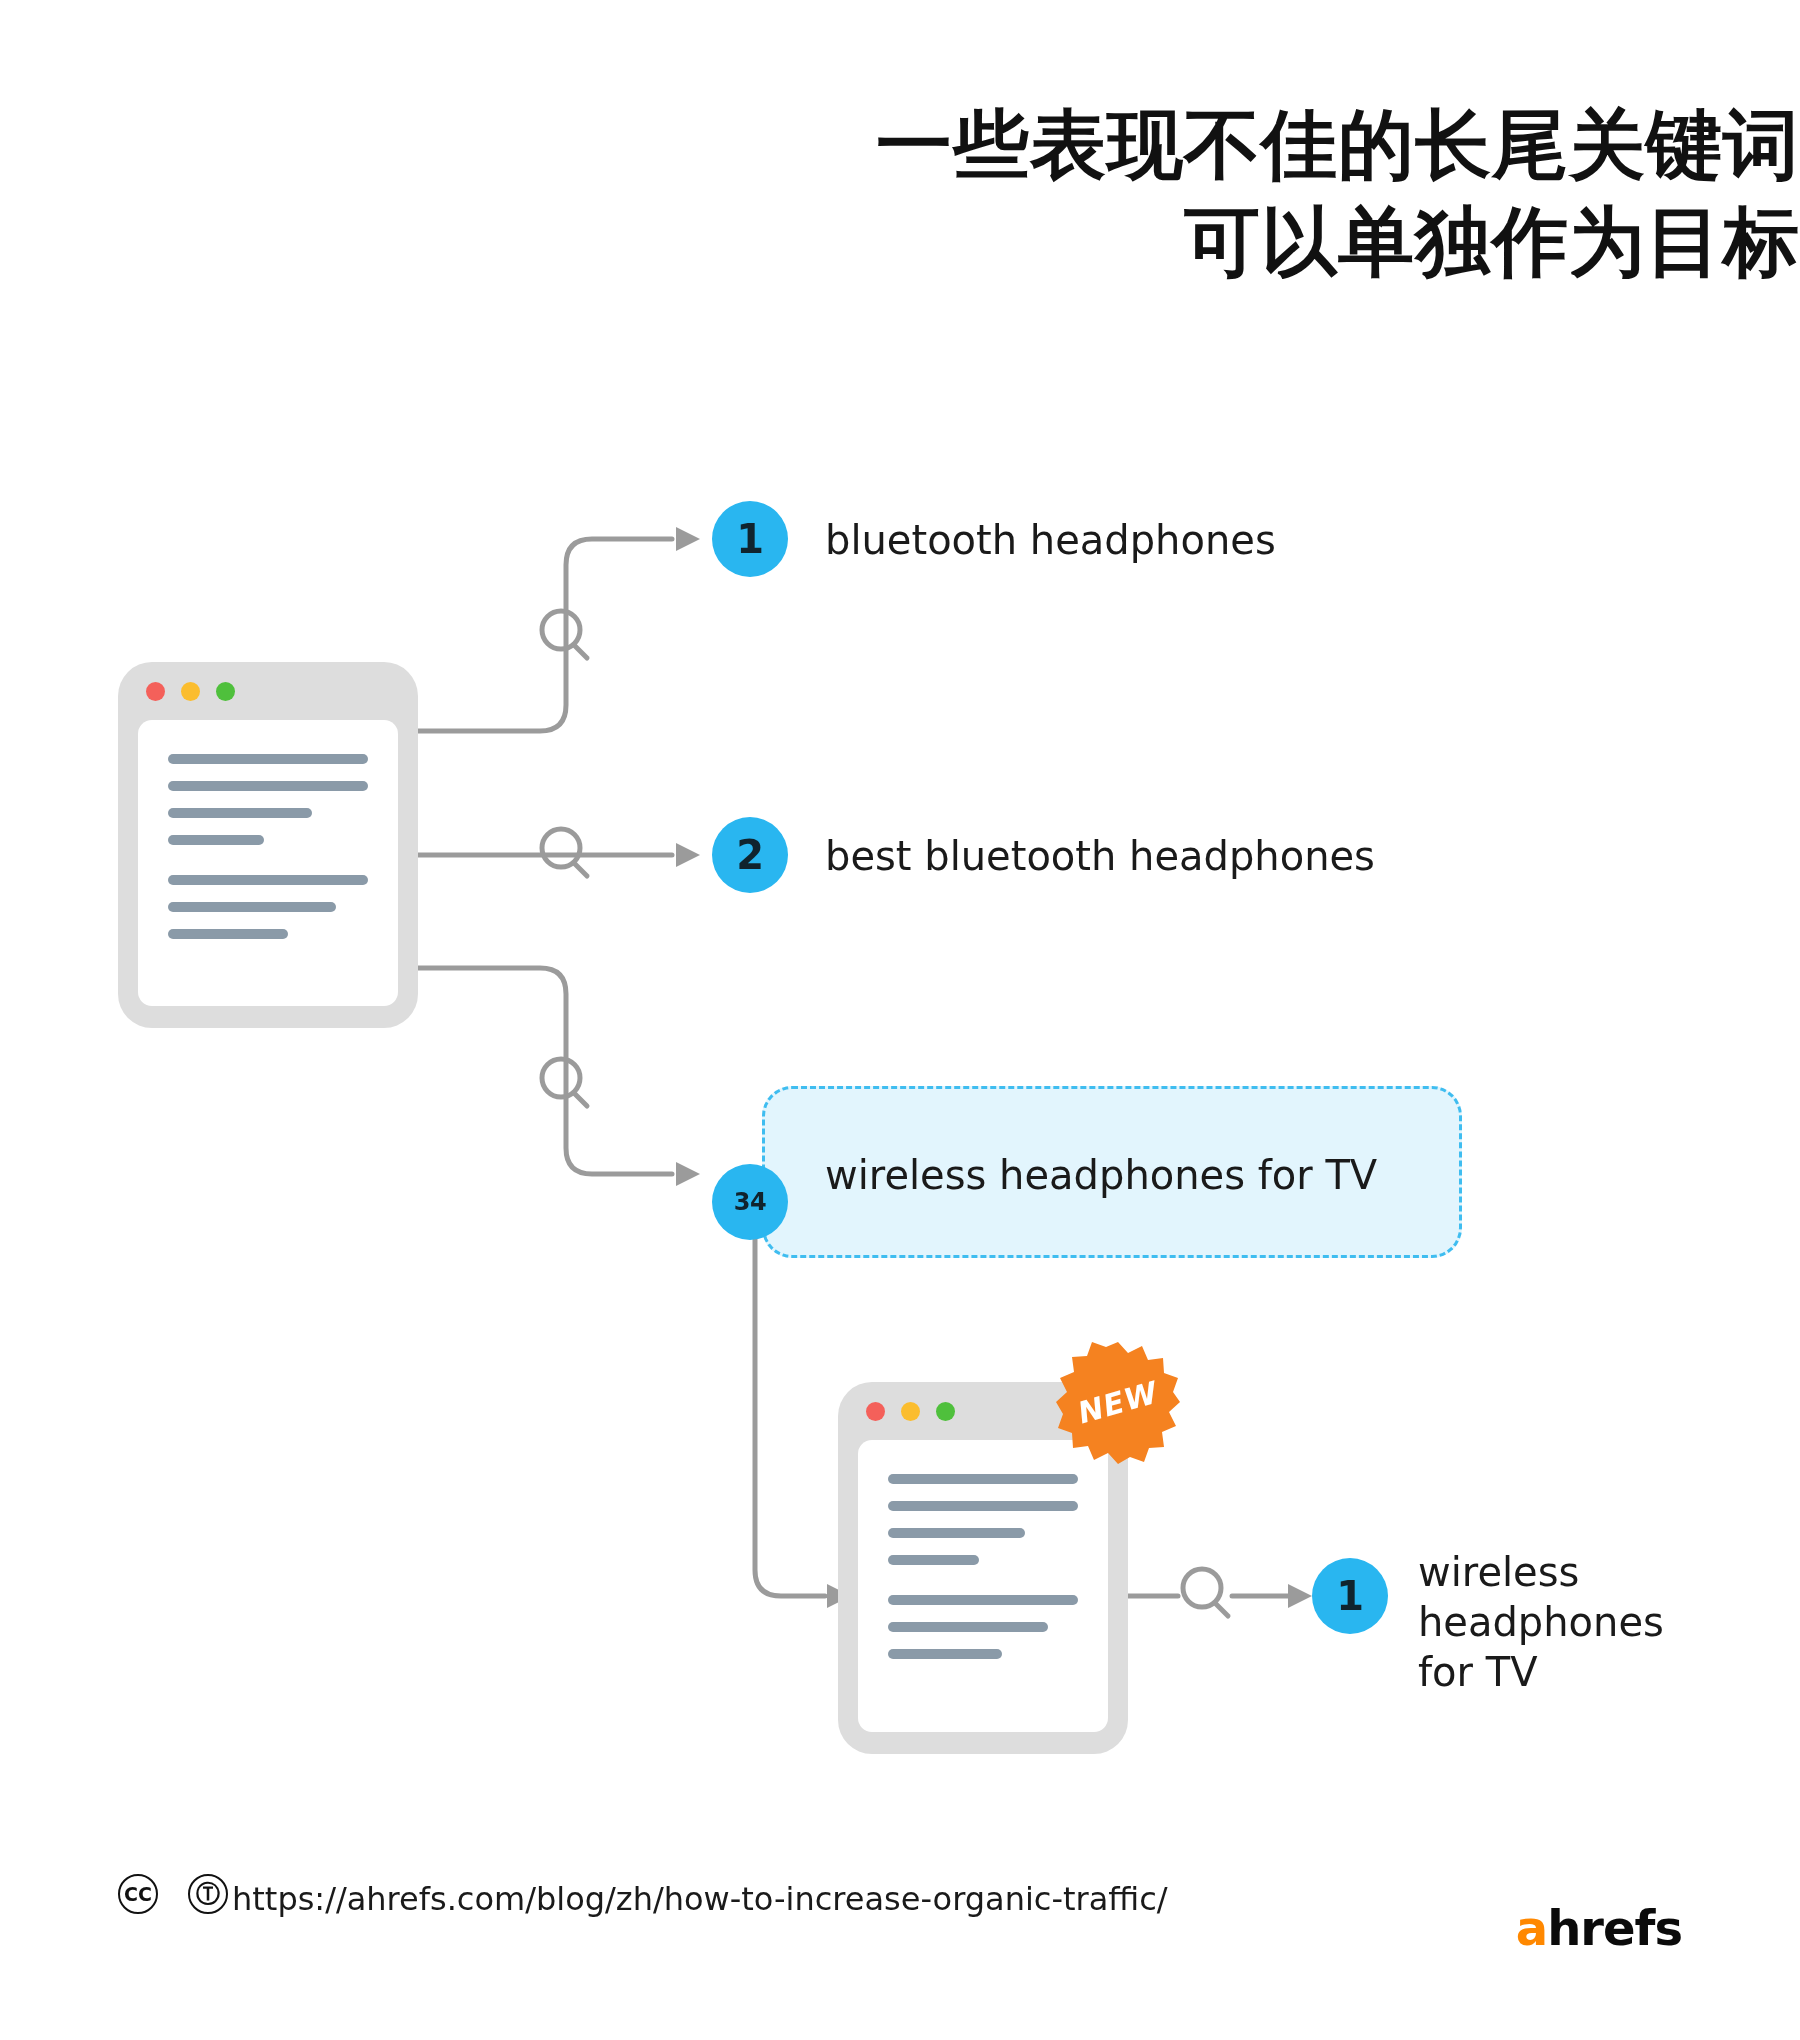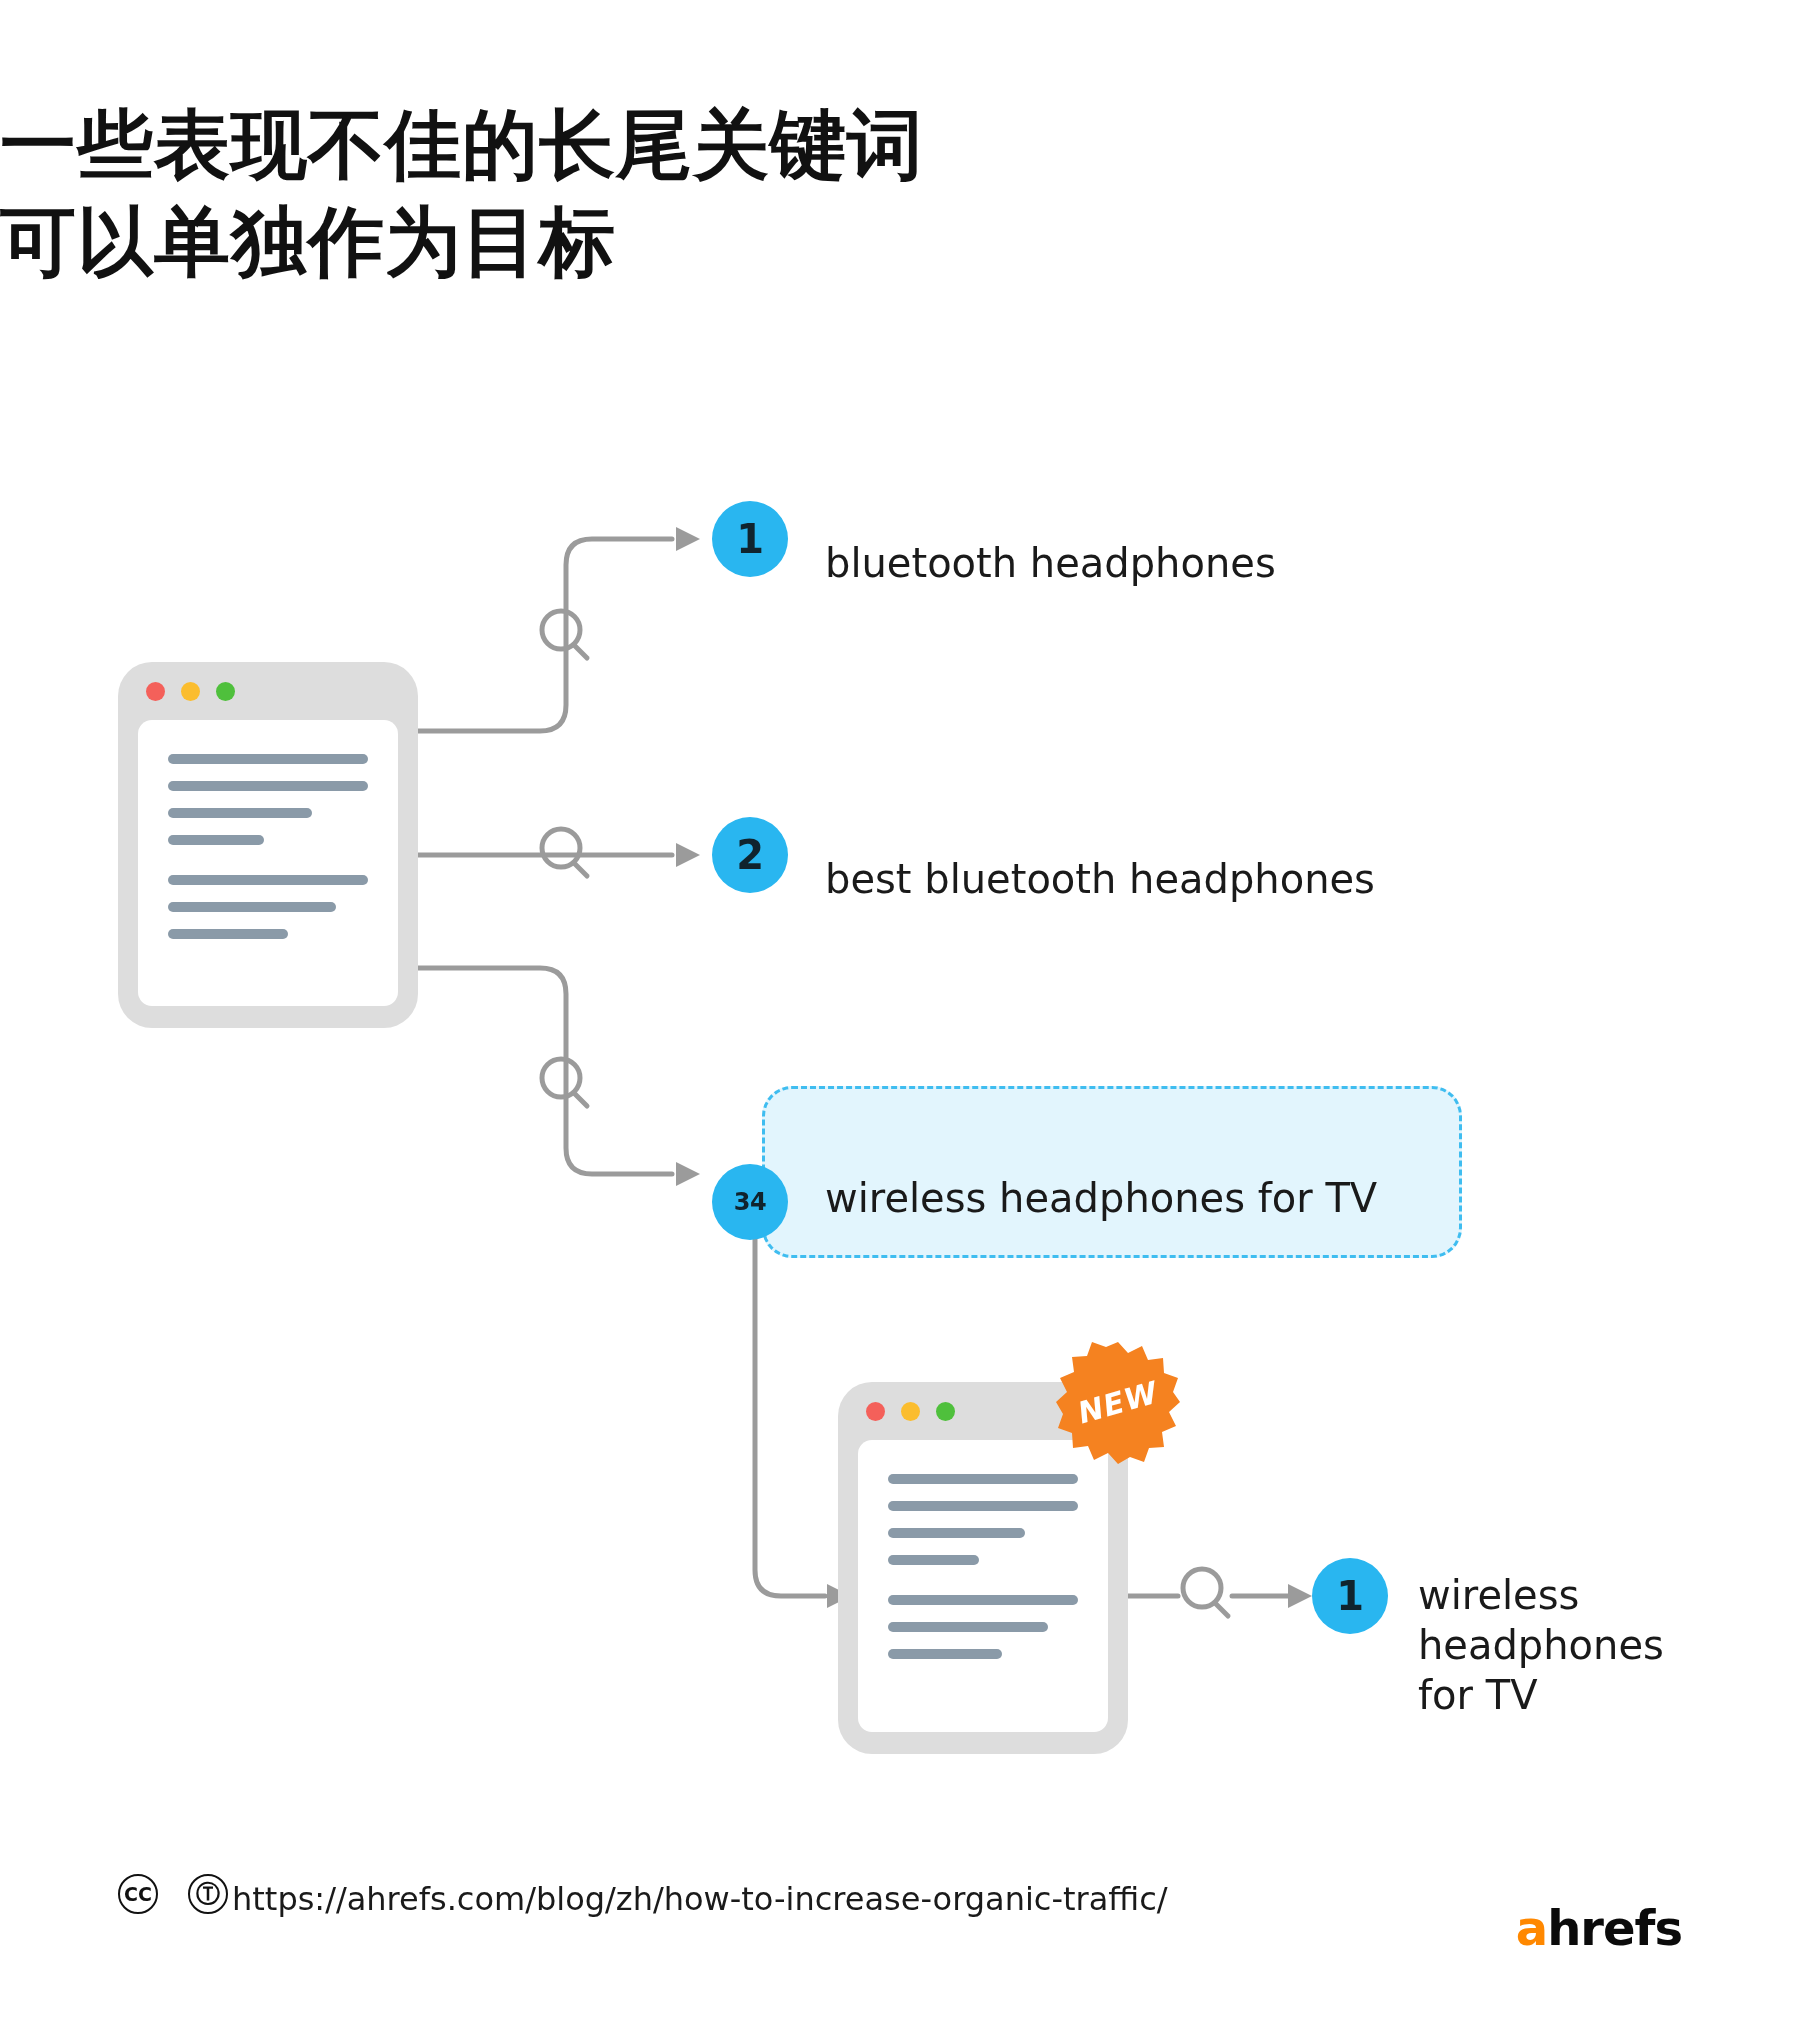--- a/index.html
+++ b/index.html
@@ -15,21 +15,21 @@
     color: #1a1a1a;
     overflow: hidden;
   }
 
   
   .title {
     position: absolute;
     left: 0;
     top: 96px;
     width: 1800px;
-    text-align: left;
+    text-align: right;
     font-size: 76px;
     font-weight: 700;
     line-height: 1.28;
     letter-spacing: 1px;
     color: #111111;
     white-space: pre-line;
   }
 
   
   .diagram {
@@ -96,21 +96,20 @@
     letter-spacing: -0.5px;
   }
 
   
   .kw {
     position: absolute;
     font-size: 40px;
     color: #1a1a1a;
     line-height: 1.25;
     white-space: pre-line;
-    margin-top: 23px;
   }
 
   
   .dashbox {
     position: absolute;
     background: #e2f5fd;
     border: 3px dashed #3fbdf0;
     border-radius: 30px;
     box-sizing: border-box;
   }

